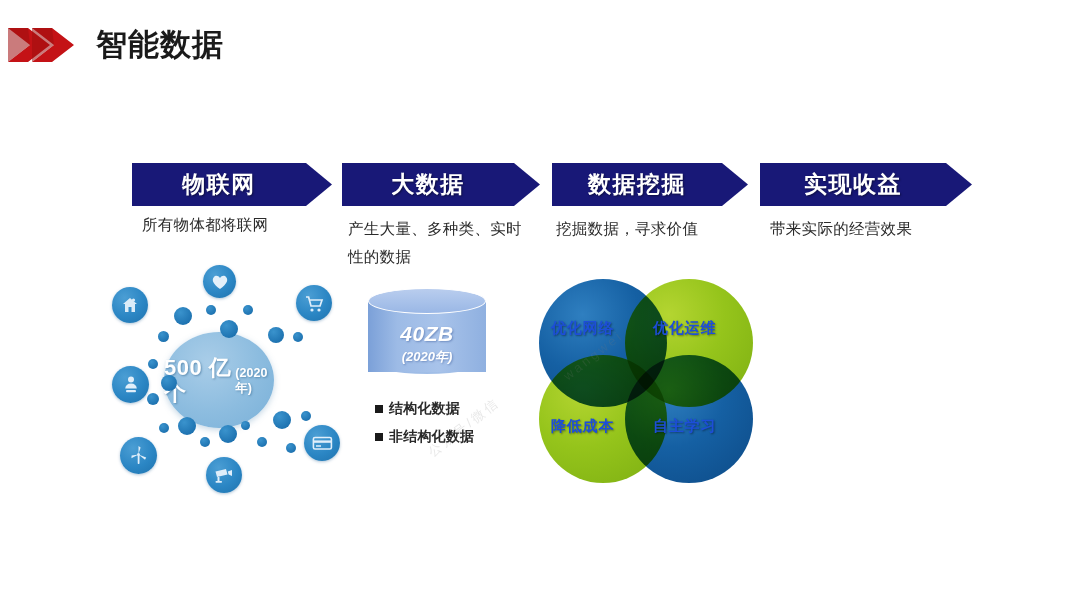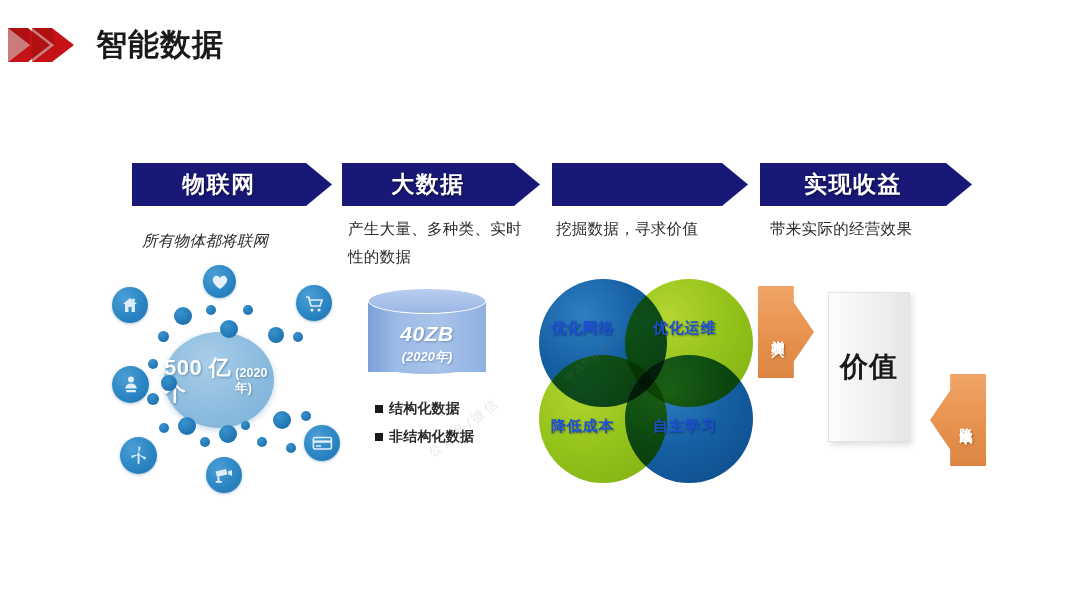--- a/index.html
+++ b/index.html
@@ -37,21 +37,21 @@
     text-shadow: 1px 1px 2px rgba(0,0,0,0.45);
   }
   .banner-caption {
     position: absolute; font-size: 15.5px; color: #2b2b2b;
     line-height: 28px; letter-spacing: 0.3px;
   }
   #banner-1 { left: 132px; width: 200px; }
   #banner-2 { left: 342px; width: 198px; }
   #banner-3 { left: 552px; width: 196px; }
   #banner-4 { left: 760px; width: 212px; }
-  #caption-1 { left: 142px; top: 132px; width: 200px; font-style: italic; }
+  #caption-1 { left: 142px; top: 116px; width: 200px; }
   #caption-2 { left: 348px; top: 120px; width: 180px; }
   #caption-3 { left: 556px; top: 120px; width: 200px; }
   #caption-4 { left: 770px; top: 120px; width: 210px; }
 
   
   #iot-cluster { position: absolute; left: 112px; top: 170px; width: 240px; height: 225px; }
   #iot-core {
     position: absolute; left: 52px; top: 67px; width: 110px; height: 96px;
     border-radius: 50%;
     background: radial-gradient(ellipse at 40% 32%, #a9cde8 0%, #8cbcdf 55%, #79b0d8 100%);
@@ -200,20 +200,21 @@
     <div class="banner" id="banner-1">
       <div class="arrow-shape"></div>
       <div class="banner-label">物联网</div>
     </div>
     <div class="banner" id="banner-2">
       <div class="arrow-shape"></div>
       <div class="banner-label">大数据</div>
     </div>
     <div class="banner" id="banner-3">
       <div class="arrow-shape"></div>
+      <div class="banner-label">数据挖掘</div>
     </div>
     <div class="banner" id="banner-4">
       <div class="arrow-shape"></div>
       <div class="banner-label">实现收益</div>
     </div>
 
     <div class="banner-caption" id="caption-1">所有物体都将联网</div>
     <div class="banner-caption" id="caption-2">产生大量、多种类、实时性的数据</div>
     <div class="banner-caption" id="caption-3">挖掘数据，寻求价值</div>
     <div class="banner-caption" id="caption-4">带来实际的经营效果</div>
@@ -319,29 +320,18 @@
       <div class="venn-circle" id="venn-tl"></div>
       <div class="venn-circle" id="venn-tr"></div>
       <div class="venn-circle" id="venn-bl"></div>
       <div class="venn-circle" id="venn-br"></div>
       <div class="venn-label" id="venn-label-tl">优化网络</div>
       <div class="venn-label" id="venn-label-tr">优化运维</div>
       <div class="venn-label" id="venn-label-bl">降低成本</div>
       <div class="venn-label" id="venn-label-br">自主学习</div>
     </div>
 
-    <div id="value-group">
-      <div class="orange-arrow" id="arrow-increase">
-        <span class="vtext">增加收入</span>
-      </div>
-      <div id="value-box">
-        <span id="value-label">价值</span>
-      </div>
-      <div class="orange-arrow" id="arrow-decrease">
-        <span class="vtext">降低成本</span>
-      </div>
-    </div>
 
     <div class="watermark" id="wm-1">公众号/微信</div>
     <div class="watermark" id="wm-2">wangwei</div>
 
   </div>
 </div>
 
 </body></html>

